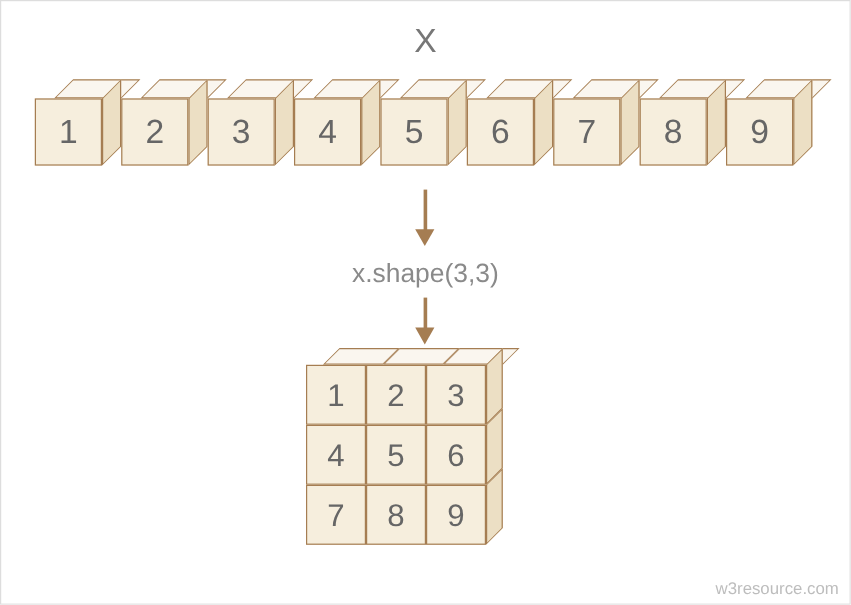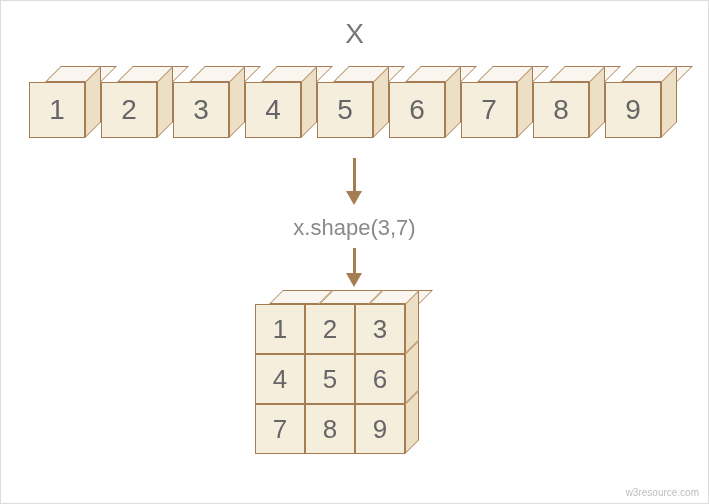--- a/index.html
+++ b/index.html
@@ -42,21 +42,21 @@
     text-align: center;
     font-size: 22px;
     color: #8a8a8a;
     font-weight: 400;
   }
 
   .watermark {
     position: absolute;
     bottom: 6px;
     right: 10px;
-    font-size: 10px;
+    font-size: 14px;
     color: #bdbdbd;
   }
 
   
   .arrow {
     position: absolute;
     left: 346px;
     width: 16px;
     display: flex;
     flex-direction: column;
@@ -250,21 +250,21 @@
     <div class="face-front">9</div>
     <div class="face-right"></div>
   </div>
 </div>
 
 <div class="arrow arrow1">
   <div class="shaft"></div>
   <div class="head"></div>
 </div>
 
-<div class="midlabel">x.shape(3,7)</div>
+<div class="midlabel">x.shape(3,3)</div>
 
 <div class="arrow arrow2">
   <div class="shaft"></div>
   <div class="head"></div>
 </div>
 
 <div class="grid33">
 
   <div class="cube toponly r0 c0">
     <div class="face-top"></div>

